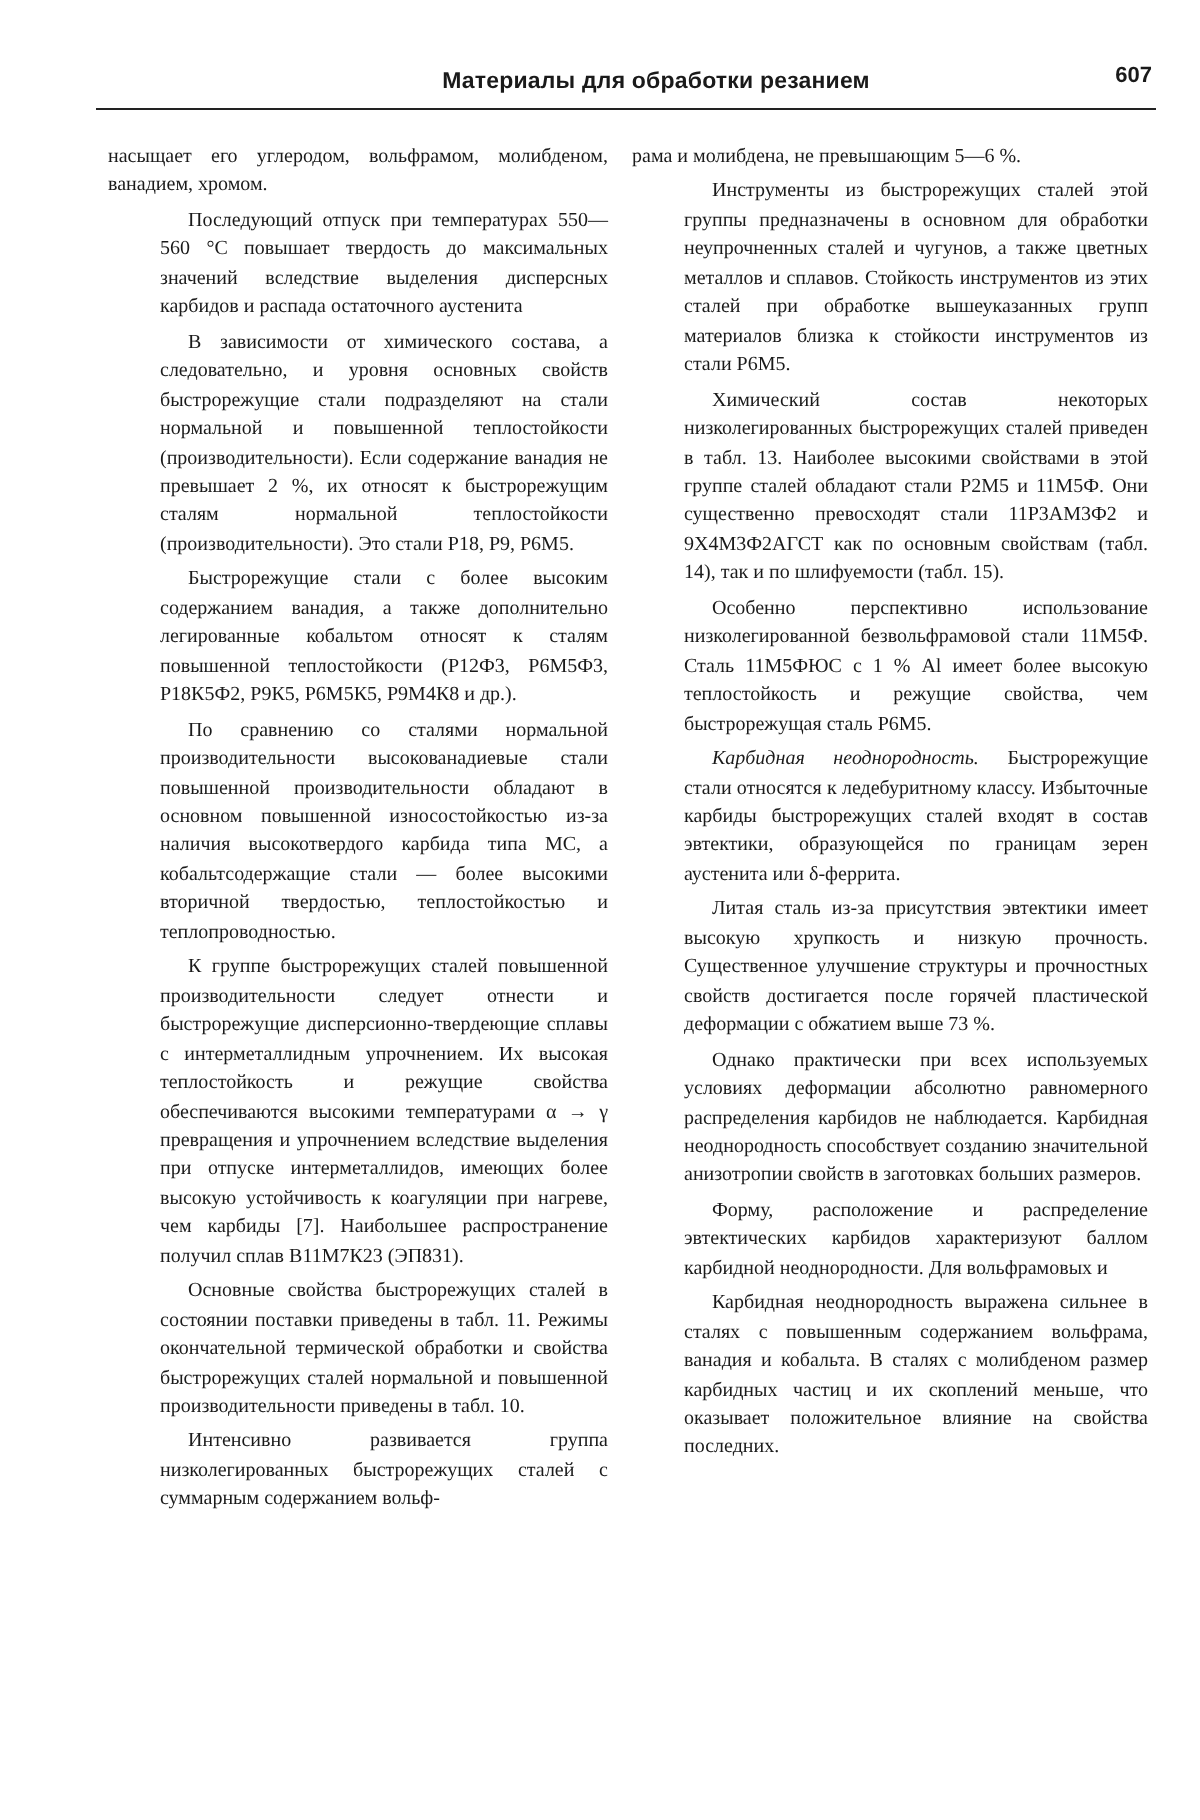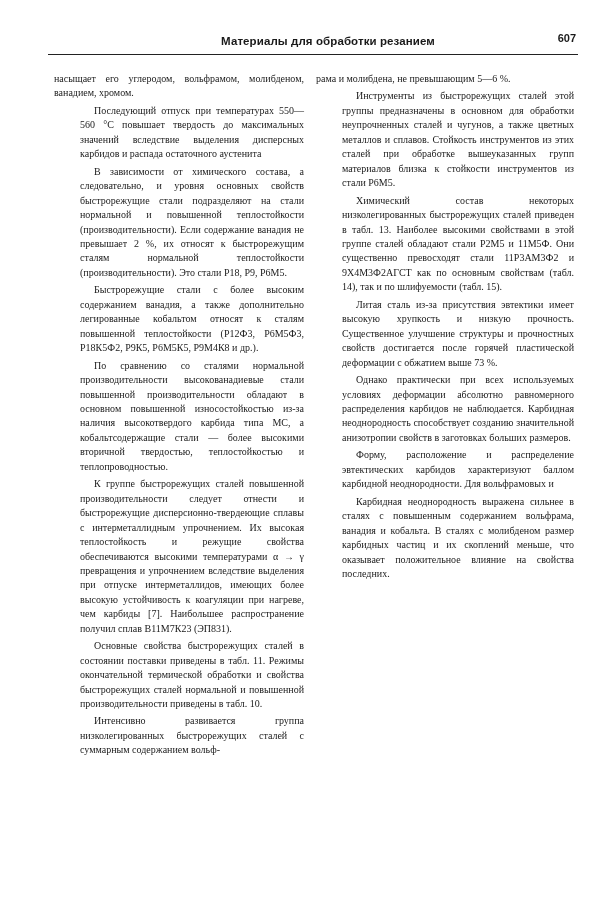--- a/index.html
+++ b/index.html
@@ -52,17 +52,19 @@
   <p class="para indent">По сравнению со сталями нормальной производительности высокованадиевые стали повышенной производительности обладают в основном повышенной износостойкостью из-за наличия высокотвердого карбида типа МС, а кобальтсодержащие стали — более высокими вторичной твердостью, теплостойкостью и теплопроводностью.</p>
   <p class="para indent">К группе быстрорежущих сталей повышенной производительности следует отнести и быстрорежущие дисперсионно-твердеющие сплавы с интерметаллидным упрочнением. Их высокая теплостойкость и режущие свойства обеспечиваются высокими температурами α → γ превращения и упрочнением вследствие выделения при отпуске интерметаллидов, имеющих более высокую устойчивость к коагуляции при нагреве, чем карбиды [7]. Наибольшее распространение получил сплав В11М7К23 (ЭП831).</p>
   <p class="para indent">Основные свойства быстрорежущих сталей в состоянии поставки приведены в табл. 11. Режимы окончательной термической обработки и свойства быстрорежущих сталей нормальной и повышенной производительности приведены в табл. 10.</p>
   <p class="para indent">Интенсивно развивается группа низколегированных быстрорежущих сталей с суммарным содержанием вольф-</p>
 </div>
 
 <div class="column col-right">
   <p class="para">рама и молибдена, не превышающим 5—6 %.</p>
   <p class="para indent">Инструменты из быстрорежущих сталей этой группы предназначены в основном для обработки неупрочненных сталей и чугунов, а также цветных металлов и сплавов. Стойкость инструментов из этих сталей при обработке вышеуказанных групп материалов близка к стойкости инструментов из стали Р6М5.</p>
   <p class="para indent">Химический состав некоторых низколегированных быстрорежущих сталей приведен в табл. 13. Наиболее высокими свойствами в этой группе сталей обладают стали Р2М5 и 11М5Ф. Они существенно превосходят стали 11Р3АМ3Ф2 и 9Х4М3Ф2АГСТ как по основным свойствам (табл. 14), так и по шлифуемости (табл. 15).</p>
+  <p class="para indent">Особенно перспективно использование низколегированной безвольфрамовой стали 11М5Ф. Сталь 11М5ФЮС с 1 % Al имеет более высокую теплостойкость и режущие свойства, чем быстрорежущая сталь Р6М5.</p>
+  <p class="para indent"><span class="ital">Карбидная неоднородность.</span><span> Быстрорежущие стали относятся к ледебуритному классу. Избыточные карбиды быстрорежущих сталей входят в состав эвтектики, образующейся по границам зерен аустенита или δ-феррита.</span></p>
   <p class="para indent">Литая сталь из-за присутствия эвтектики имеет высокую хрупкость и низкую прочность. Существенное улучшение структуры и прочностных свойств достигается после горячей пластической деформации с обжатием выше 73 %.</p>
   <p class="para indent">Однако практически при всех используемых условиях деформации абсолютно равномерного распределения карбидов не наблюдается. Карбидная неоднородность способствует созданию значительной анизотропии свойств в заготовках больших размеров.</p>
   <p class="para indent">Форму, расположение и распределение эвтектических карбидов характеризуют баллом карбидной неоднородности. Для вольфрамовых и</p>
   <p class="para indent">Карбидная неоднородность выражена сильнее в сталях с повышенным содержанием вольфрама, ванадия и кобальта. В сталях с молибденом размер карбидных частиц и их скоплений меньше, что оказывает положительное влияние на свойства последних.</p>
 </div>
 
 </body></html>

